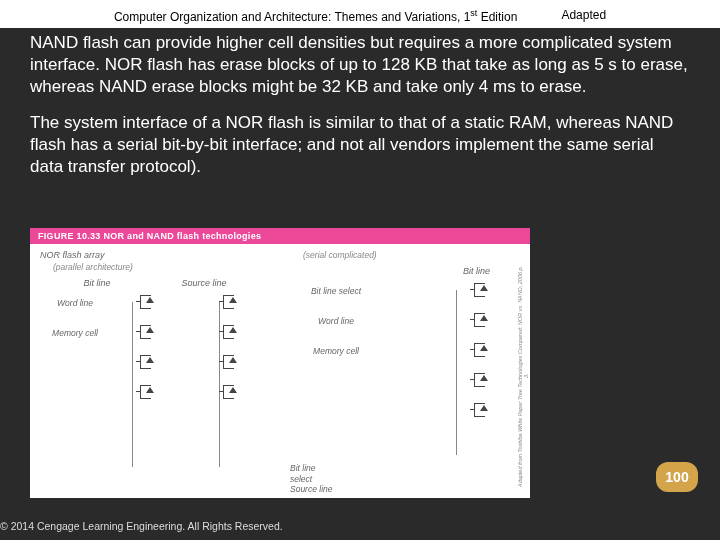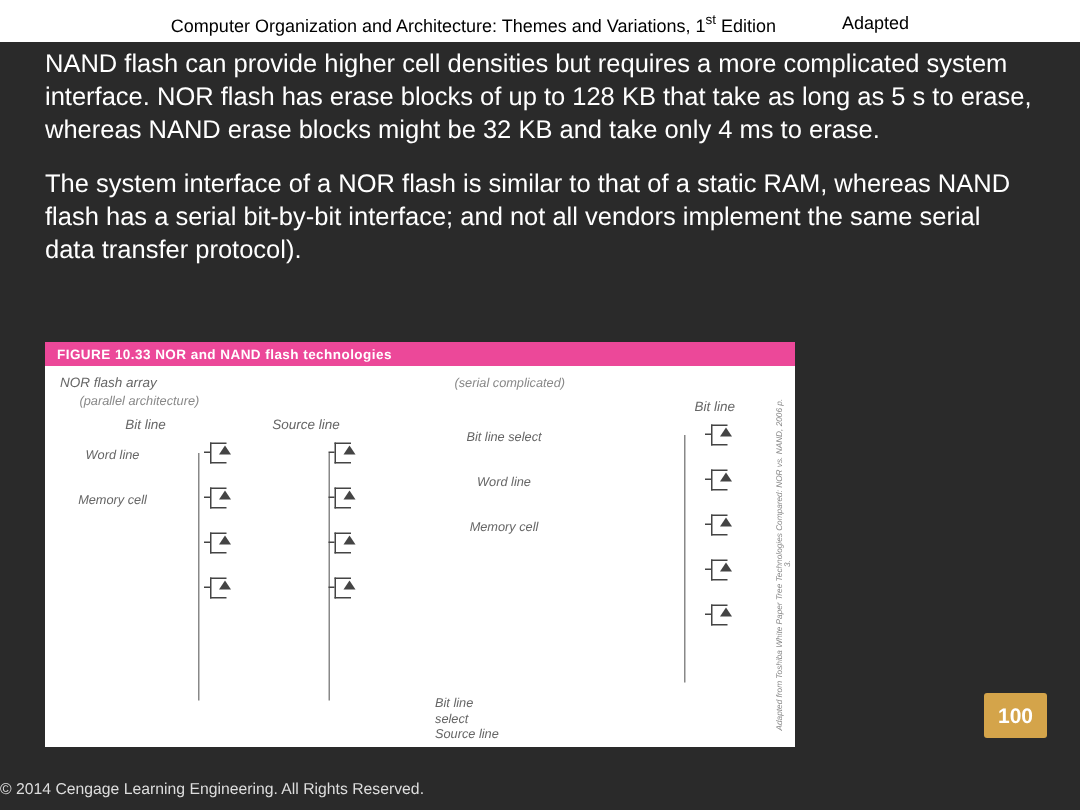--- a/index.html
+++ b/index.html
@@ -165,21 +165,21 @@
     bottom: 48px;
     width: 42px;
     height: 30px;
     background: #d4a44a;
     color: #fff;
     font-size: 14px;
     font-weight: bold;
     display: flex;
     align-items: center;
     justify-content: center;
-    border-radius: 2px;
+    border-radius: 12px;
   }
   .footer {
     position: absolute;
     bottom: 8px;
     left: 0; right: 0;
     font-size: 10.5px;
     color: #ddd;
   }
 </style>
 </head>

